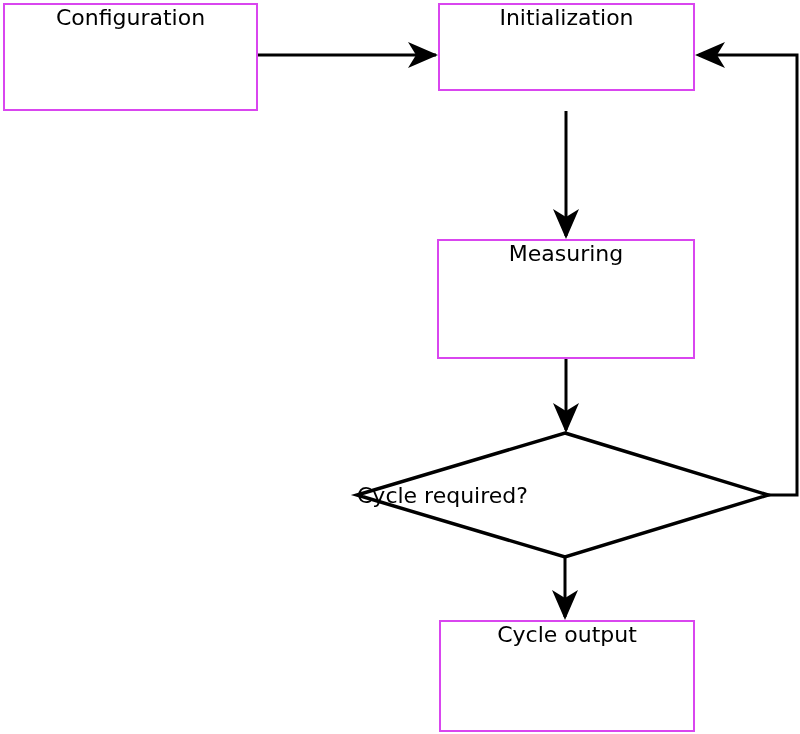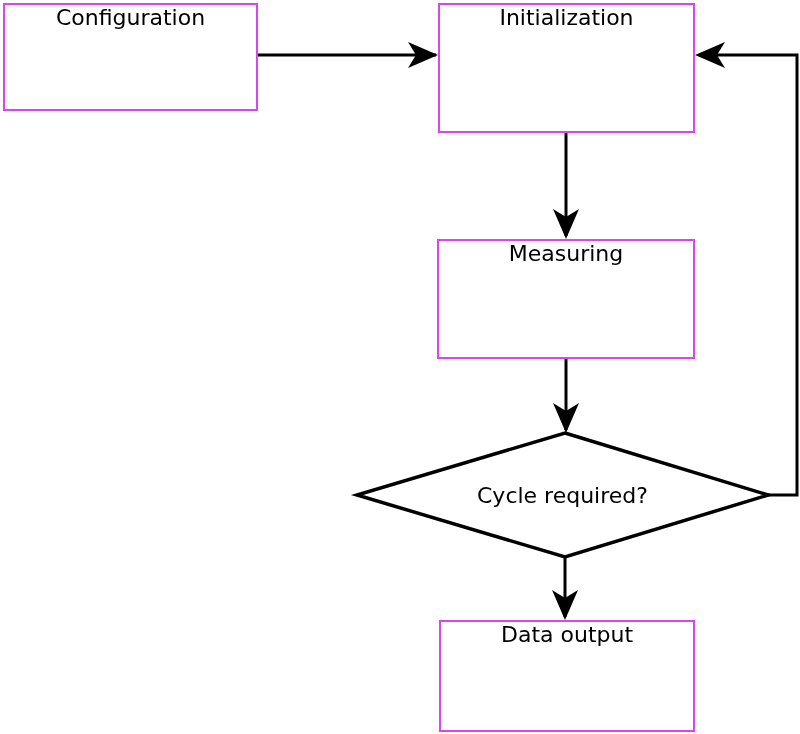--- a/index.html
+++ b/index.html
@@ -36,27 +36,26 @@
     white-space: nowrap;
   }
   .diamond-label {
     position: absolute;
     left: 357px;
     top: 433px;
     width: 411px;
     height: 124px;
     display: flex;
     align-items: center;
-    justify-content: center;
     font-size: 22px;
     white-space: nowrap;
     pointer-events: none;
   }
   #node-configuration { left: 3px;   top: 3px;   width: 255px; height: 108px; }
-  #node-initialization { left: 438px; top: 3px;   width: 257px; height: 130px; }
+  #node-initialization { left: 438px; top: 3px;   width: 257px; height: 88px; }
   #node-measuring     { left: 437px; top: 239px; width: 258px; height: 120px; }
   #node-data-output   { left: 439px; top: 620px; width: 256px; height: 112px; }
 </style>
 </head>
 <body>
 
 <div id="canvas">
 
   <svg id="edge-layer" viewBox="0 0 800 734" xmlns="http://www.w3.org/2000/svg">
 
@@ -89,16 +88,16 @@
 
   <div class="node" id="node-measuring">
     <span>Measuring</span>
   </div>
 
   <div class="diamond-label">
     <span>Cycle required?</span>
   </div>
 
   <div class="node" id="node-data-output">
-    <span>Data output</span>
+    <span>Cycle output</span>
   </div>
 
 </div>
 
 </body></html>

